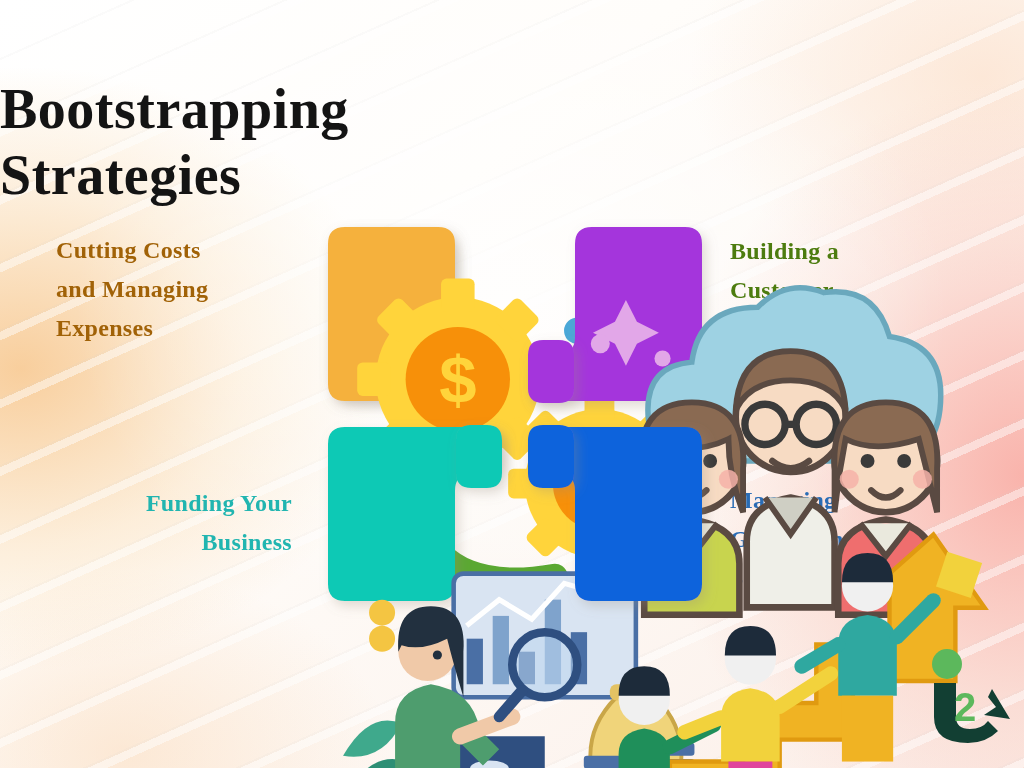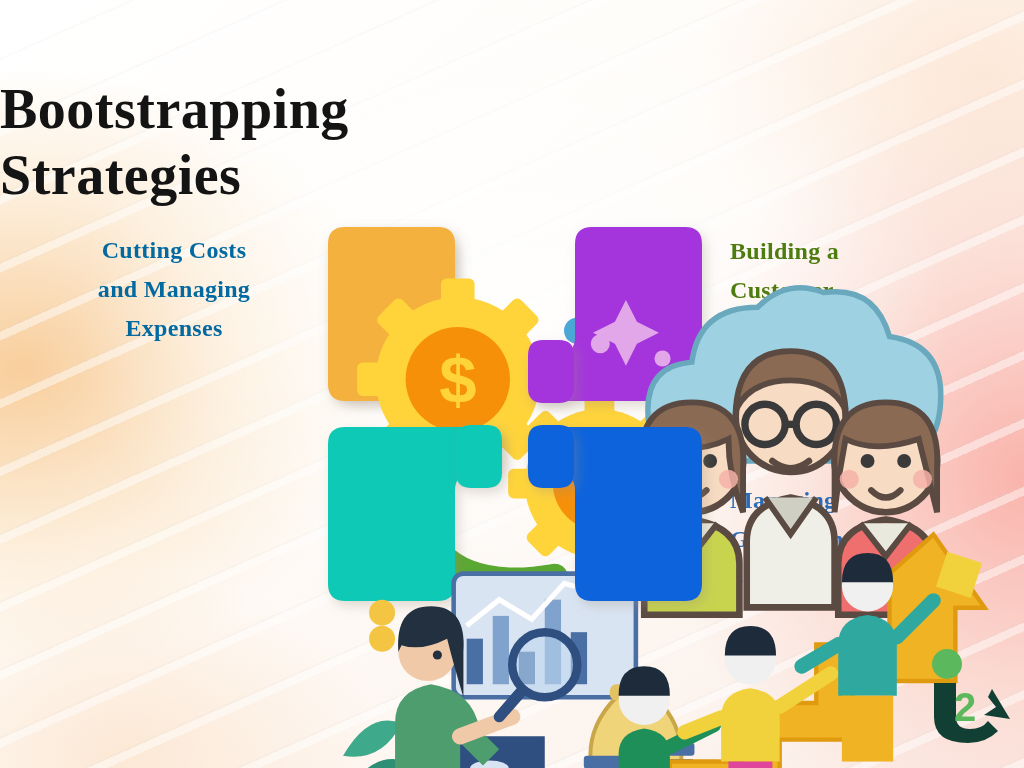--- a/index.html
+++ b/index.html
@@ -65,21 +65,21 @@
 
   
   .label {
     position: absolute;
     font-size: 24px;
     line-height: 1.62;
     font-weight: 700;
     letter-spacing: 0.3px;
     white-space: pre-line;
   }
-  .label-tl { left: 56px;  top: 231px;  width: 236px; text-align: center; color: #0369a1; }
+  .label-tl { left: 56px;  top: 231px;  width: 236px; text-align: left; color: #a16207; }
   .label-tr { left: 730px; top: 232px;  width: 250px; text-align: left;  color: #4d7c0f; }
   .label-bl { left: 56px;  top: 484px;  width: 236px; text-align: right; color: #21b5b0; }
   .label-br { left: 730px; top: 481px;  width: 250px; text-align: left;  color: #2a6cb5; }
 
   
   .puzzle { position: absolute; left: 310px; top: 212px; width: 410px; height: 404px; }
   .tile { position: absolute; width: 100%; height: 100%; }
   .tile svg { display: block; width: 100%; height: 100%; overflow: visible; }
   .tile-art {
     position: absolute;
@@ -104,20 +104,22 @@
 
   <div class="title">Bootstrapping
 Strategies</div>
 
   <div class="label label-tl">Cutting Costs
 and Managing
 Expenses</div>
   <div class="label label-tr">Building a
 Customer
 Base</div>
+  <div class="label label-bl">Funding Your
+Business</div>
   <div class="label label-br">Managing
 Growth and
 Scaling</div>
 
   <div class="puzzle">
 
     <div class="tile">
       <svg viewBox="0 0 410 404" xmlns="http://www.w3.org/2000/svg">
         <defs>
           <filter id="sh" x="-20%" y="-20%" width="150%" height="150%">

